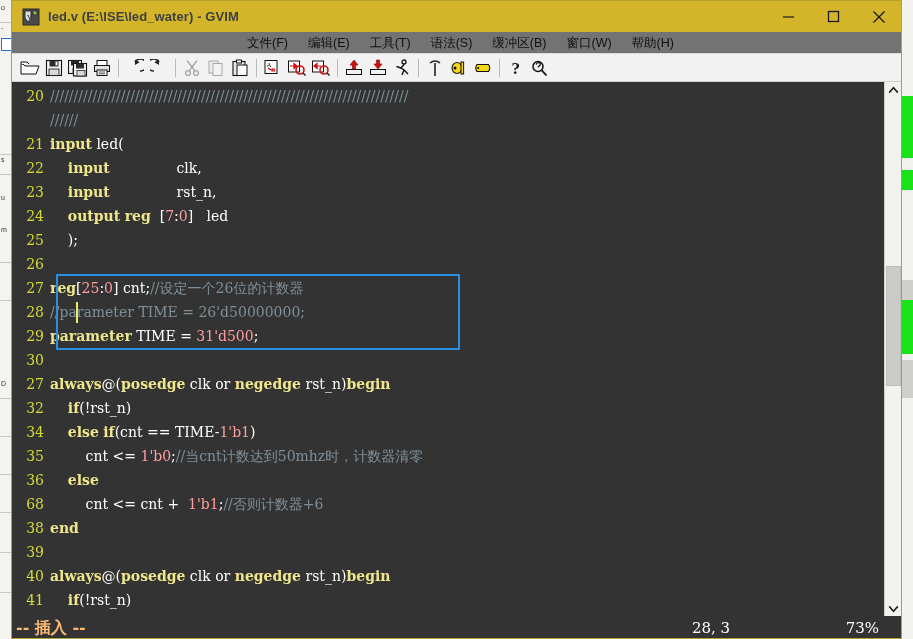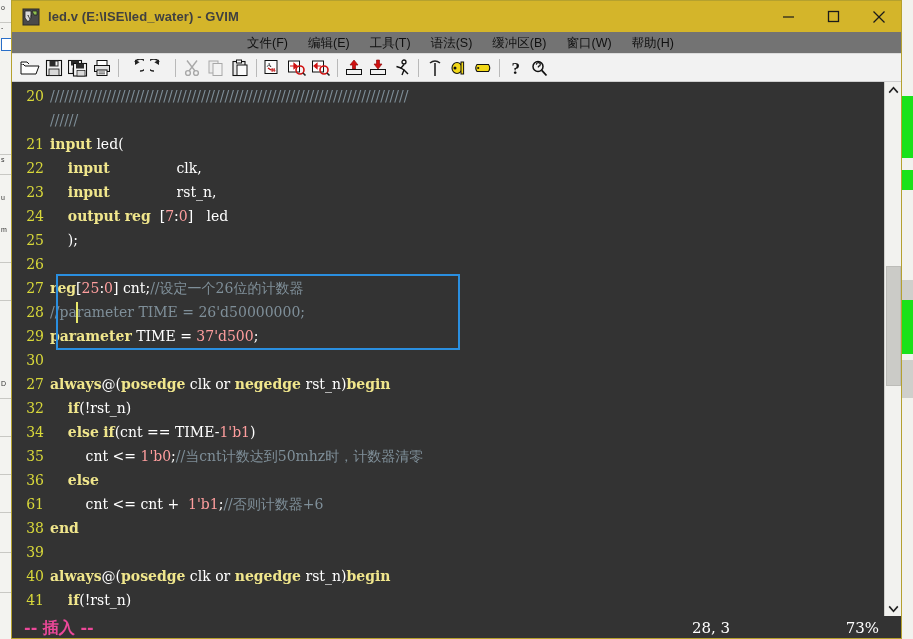--- a/index.html
+++ b/index.html
@@ -155,21 +155,21 @@
   
   .status{
     position:absolute;left:0;right:0;bottom:0;height:24px;
     background:#333333;
     display:flex;align-items:center;
     font-family:"DejaVu Serif", serif;
     font-size:16px;
     color:#ffffff;
     box-sizing:border-box;
   }
-  .st-mode{padding-left:12px;color:#ec4899;font-weight:700;white-space:pre;}
+  .st-mode{padding-left:4px;color:#fdba74;font-weight:700;white-space:pre;}
   .st-ruler{position:absolute;left:680px;color:#ffffff;font-size:15px;}
   .st-pct{position:absolute;right:22px;color:#ffffff;font-size:15px;}
 </style>
 </head>
 <body>
 
 <div class="app">
 
   <div class="bg-left">
     <div class="bl-txt" style="top:4px;">o</div>
@@ -417,28 +417,28 @@
           <div class="row"><span class="ln">20</span><span class="txt"><span class="c-cmt">////////////////////////////////////////////////////////////////////////////</span></span></div>
           <div class="row"><span class="ln"></span><span class="txt"><span class="c-cmt">//////</span></span></div>
           <div class="row"><span class="ln">21</span><span class="txt"><span class="c-kw">input</span> <span class="c-plain">led</span><span class="c-op">(</span></span></div>
           <div class="row"><span class="ln">22</span><span class="txt">    <span class="c-kw">input</span>               <span class="c-plain">clk</span><span class="c-op">,</span></span></div>
           <div class="row"><span class="ln">23</span><span class="txt">    <span class="c-kw">input</span>               <span class="c-plain">rst_n</span><span class="c-op">,</span></span></div>
           <div class="row"><span class="ln">24</span><span class="txt">    <span class="c-kw">output</span> <span class="c-kw">reg</span>  <span class="c-op">[</span><span class="c-num">7</span><span class="c-op">:</span><span class="c-num">0</span><span class="c-op">]</span>   <span class="c-plain">led</span></span></div>
           <div class="row"><span class="ln">25</span><span class="txt">    <span class="c-op">)</span><span class="c-op">;</span></span></div>
           <div class="row"><span class="ln">26</span><span class="txt"></span></div>
           <div class="row"><span class="ln">27</span><span class="txt"><span class="c-kw">reg</span><span class="c-op">[</span><span class="c-num">25</span><span class="c-op">:</span><span class="c-num">0</span><span class="c-op">]</span> <span class="c-plain">cnt</span><span class="c-op">;</span><span class="c-cmt">//设定一个26位的计数器</span></span></div>
           <div class="row"><span class="ln">28</span><span class="txt"><span class="c-cmt">//parameter TIME = 26'd50000000;</span></span></div>
-          <div class="row"><span class="ln">29</span><span class="txt"><span class="c-kw">parameter</span> <span class="c-plain">TIME</span> <span class="c-op">=</span> <span class="c-num">37'd500</span><span class="c-op">;</span></span></div>
+          <div class="row"><span class="ln">29</span><span class="txt"><span class="c-kw">parameter</span> <span class="c-plain">TIME</span> <span class="c-op">=</span> <span class="c-num">31'd500</span><span class="c-op">;</span></span></div>
           <div class="row"><span class="ln">30</span><span class="txt"></span></div>
           <div class="row"><span class="ln">27</span><span class="txt"><span class="c-kw">always</span><span class="c-op">@</span><span class="c-op">(</span><span class="c-kw">posedge</span> <span class="c-plain">clk</span> <span class="c-plain">or</span> <span class="c-kw">negedge</span> <span class="c-plain">rst_n</span><span class="c-op">)</span><span class="c-kw">begin</span></span></div>
           <div class="row"><span class="ln">32</span><span class="txt">    <span class="c-kw">if</span><span class="c-op">(</span><span class="c-op">!</span><span class="c-plain">rst_n</span><span class="c-op">)</span></span></div>
           <div class="row"><span class="ln">34</span><span class="txt">    <span class="c-kw">else</span> <span class="c-kw">if</span><span class="c-op">(</span><span class="c-plain">cnt</span> <span class="c-op">=</span><span class="c-op">=</span> <span class="c-plain">TIME</span><span class="c-op">-</span><span class="c-num">1'b1</span><span class="c-op">)</span></span></div>
           <div class="row"><span class="ln">35</span><span class="txt">        <span class="c-plain">cnt</span> <span class="c-op">&lt;</span><span class="c-op">=</span> <span class="c-num">1'b0</span><span class="c-op">;</span><span class="c-cmt">//当cnt计数达到50mhz时，计数器清零</span></span></div>
           <div class="row"><span class="ln">36</span><span class="txt">    <span class="c-kw">else</span></span></div>
-          <div class="row"><span class="ln">61</span><span class="txt">        <span class="c-plain">cnt</span> <span class="c-op">&lt;</span><span class="c-op">=</span> <span class="c-plain">cnt</span> <span class="c-op">+</span>  <span class="c-num">1'b1</span><span class="c-op">;</span><span class="c-cmt">//否则计数器+6</span></span></div>
+          <div class="row"><span class="ln">68</span><span class="txt">        <span class="c-plain">cnt</span> <span class="c-op">&lt;</span><span class="c-op">=</span> <span class="c-plain">cnt</span> <span class="c-op">+</span>  <span class="c-num">1'b1</span><span class="c-op">;</span><span class="c-cmt">//否则计数器+6</span></span></div>
           <div class="row"><span class="ln">38</span><span class="txt"><span class="c-kw">end</span></span></div>
           <div class="row"><span class="ln">39</span><span class="txt"></span></div>
           <div class="row"><span class="ln">40</span><span class="txt"><span class="c-kw">always</span><span class="c-op">@</span><span class="c-op">(</span><span class="c-kw">posedge</span> <span class="c-plain">clk</span> <span class="c-plain">or</span> <span class="c-kw">negedge</span> <span class="c-plain">rst_n</span><span class="c-op">)</span><span class="c-kw">begin</span></span></div>
           <div class="row"><span class="ln">41</span><span class="txt">    <span class="c-kw">if</span><span class="c-op">(</span><span class="c-op">!</span><span class="c-plain">rst_n</span><span class="c-op">)</span></span></div>
         </div>
 
       <div class="hl-box" id="hlbox" style="top: 192px; left: 44px; width: 404px; height: 76px;"></div>
 
       <div class="cursor-bar" id="curbar" style="top: 220px; left: 63.8px;"></div>
 

